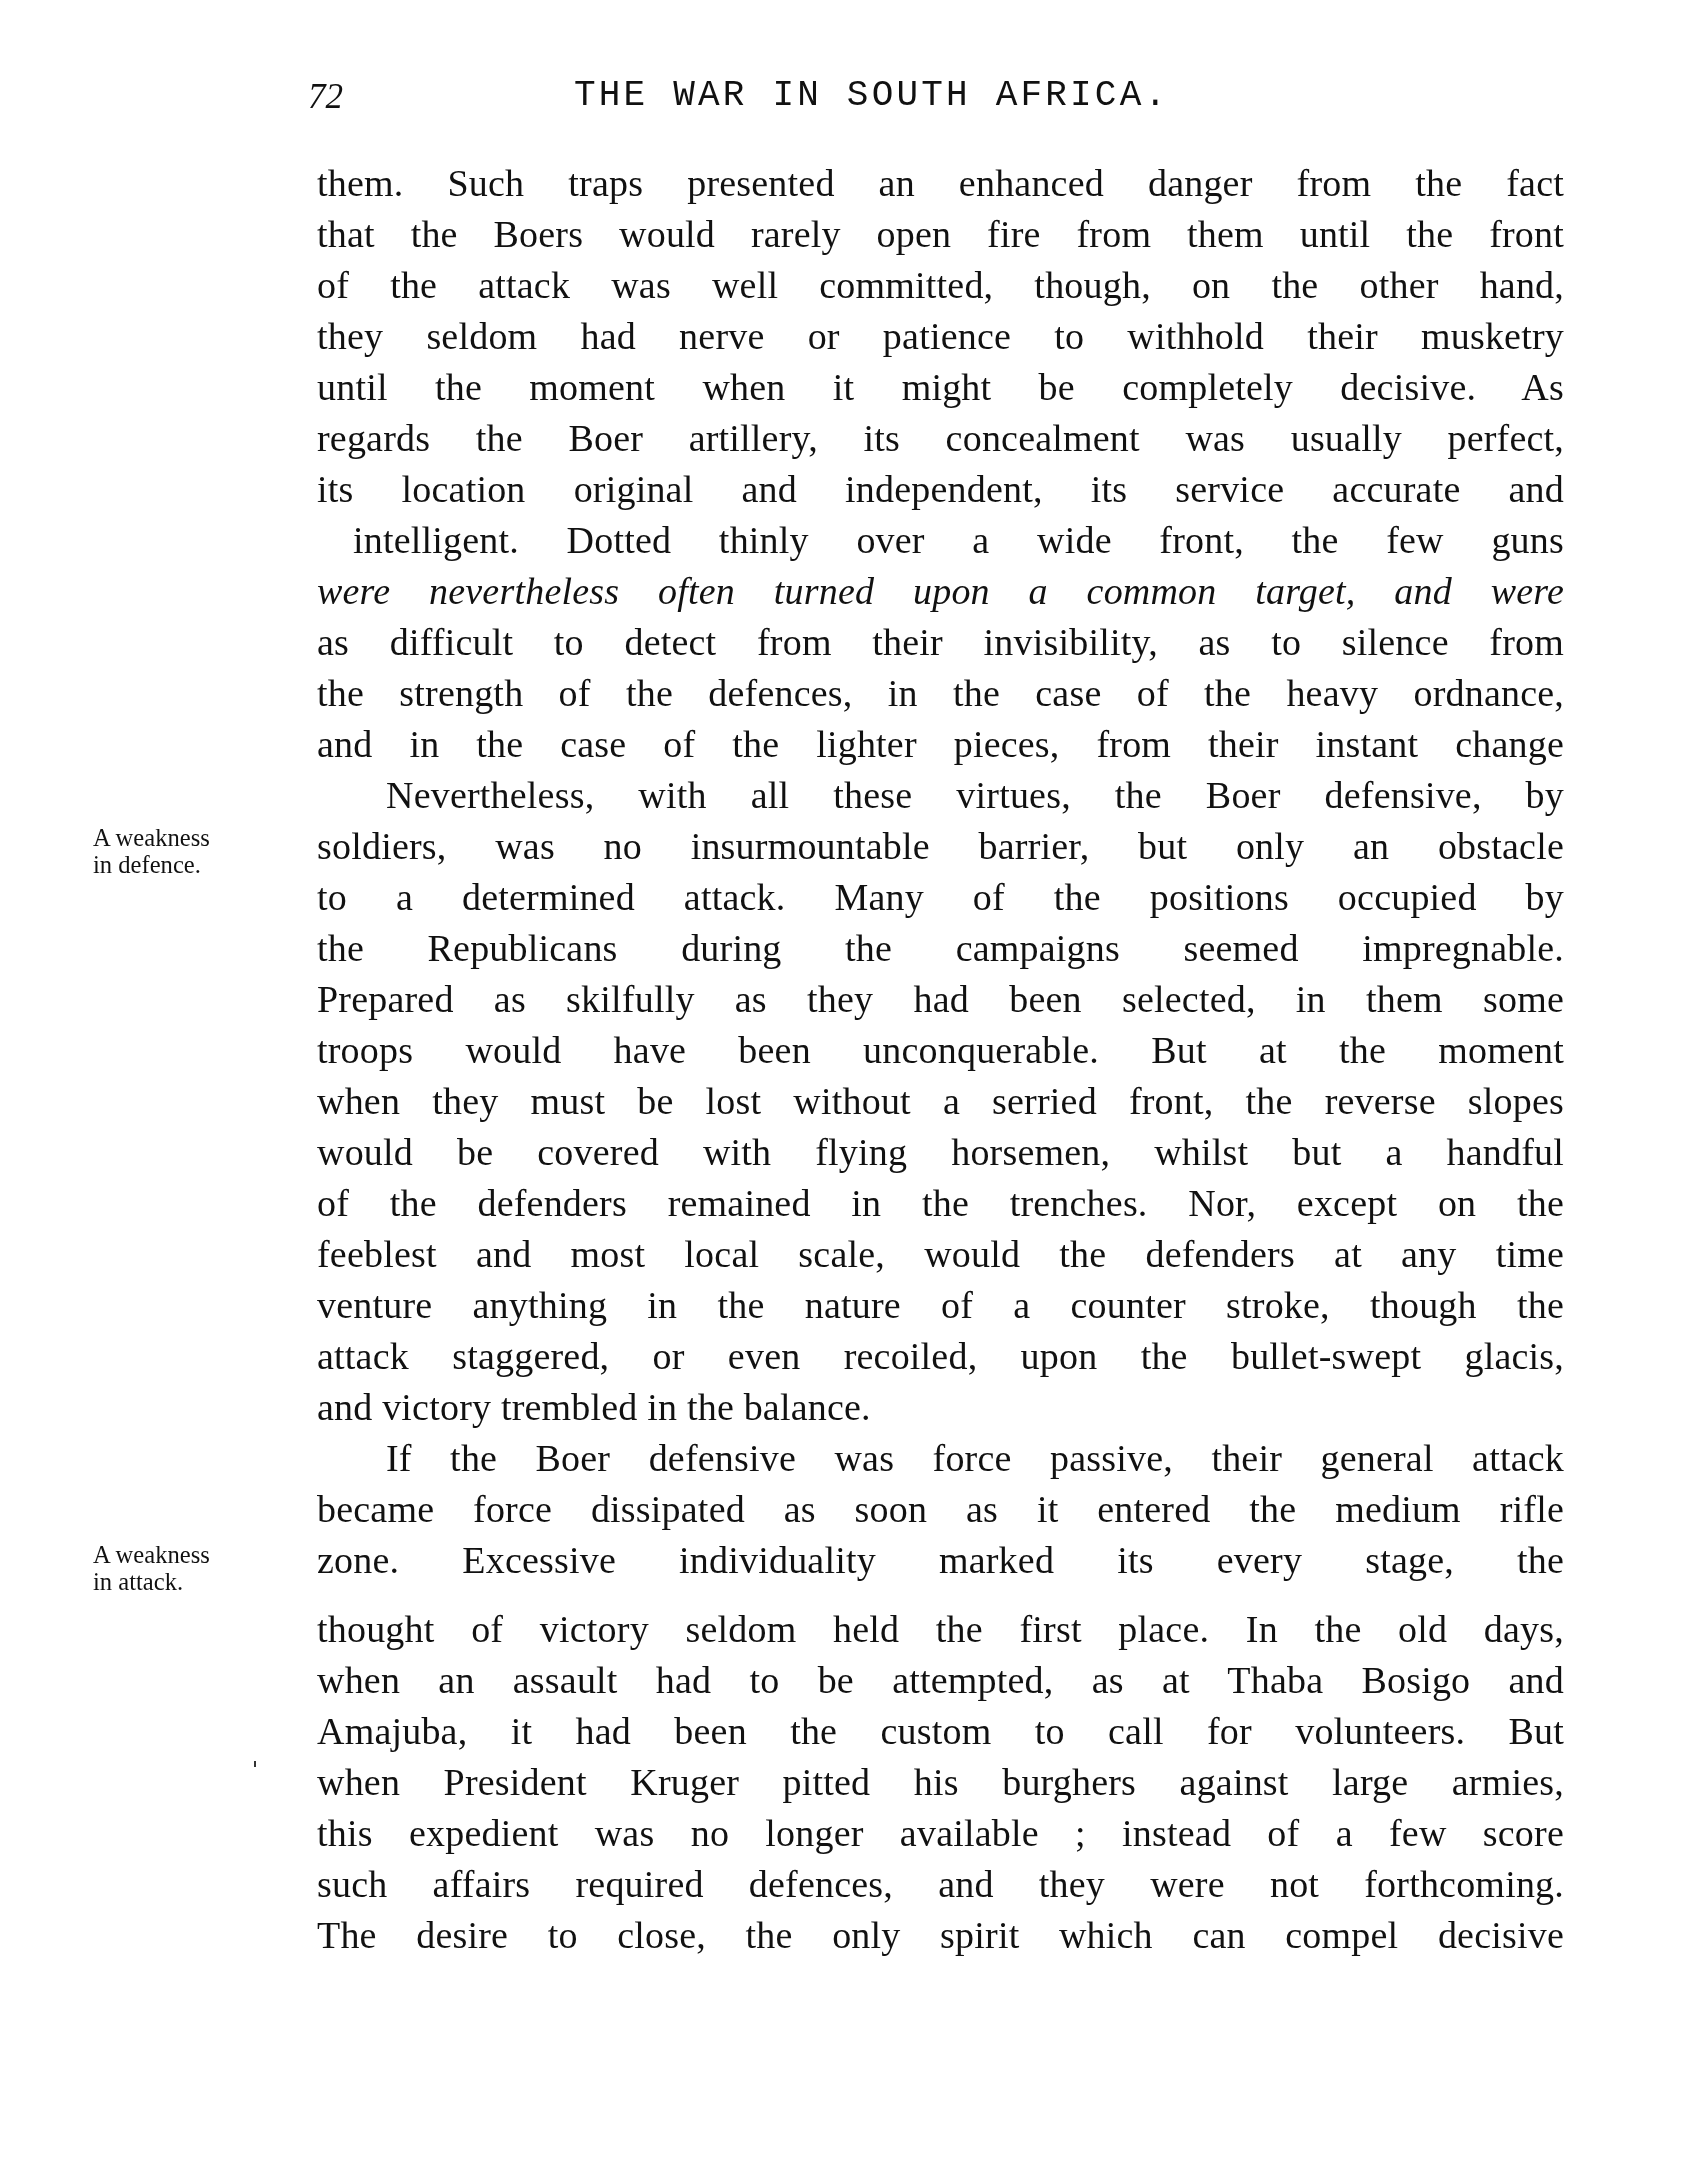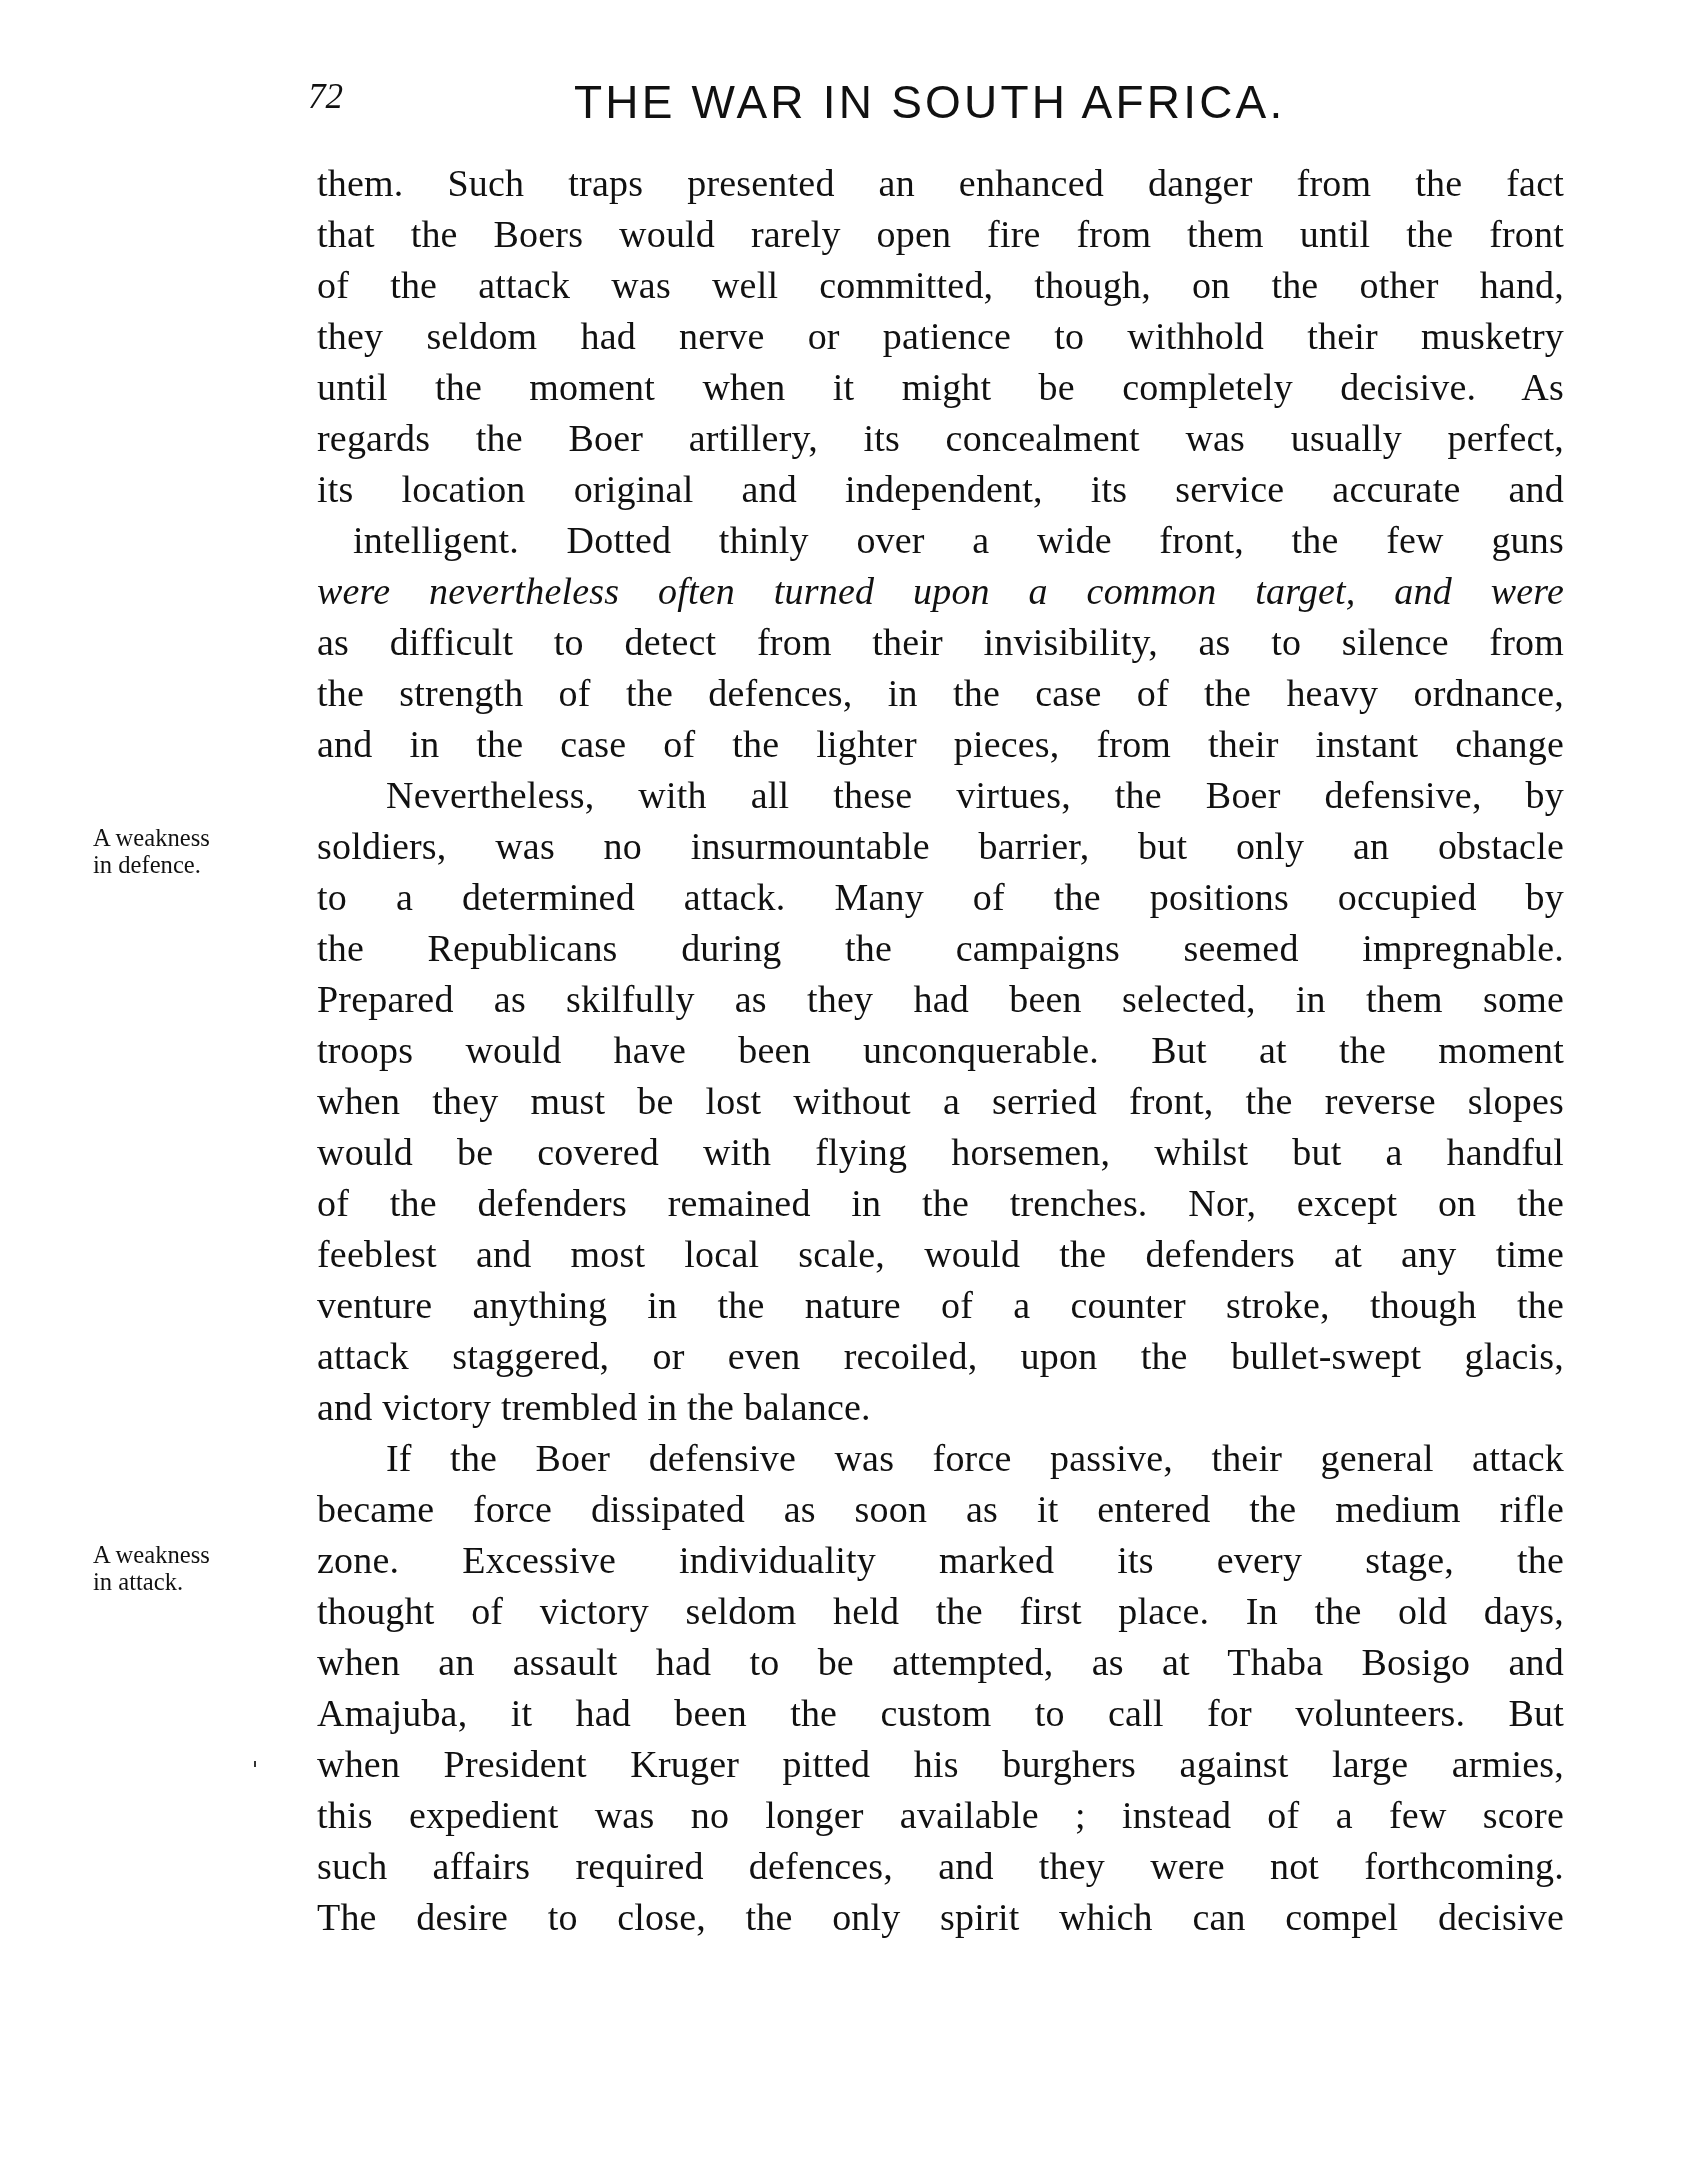--- a/index.html
+++ b/index.html
@@ -1,22 +1,22 @@
 <!DOCTYPE html>
 <html><head>
 <meta charset="utf-8">
 <style>
   html, body { margin: 0; padding: 0; background: #ffffff; }
   body { width: 1686px; height: 2177px; position: relative; overflow: hidden;
          font-family: "DejaVu Serif", "Liberation Serif", serif; color: #111; }
   .running-head { position: absolute; top: 71px; left: 0; width: 1370px; height: 59px; }
   .page-number { position: absolute; left: 308px; top: 5.9px; font-size: 35px; font-style: italic;
                  font-family: "Liberation Serif", serif; }
-  .running-title { position: absolute; left: 574px; top: 3.9px; font-size: 46px; letter-spacing: 3.2px;
-                   font-family: Liberation Sans, sans-serif; white-space: nowrap; }
+  .running-title { position: absolute; left: 574px; top: 3.9px; font-size: 36px; letter-spacing: 3.2px;
+                   font-family: Liberation Mono, monospace; white-space: nowrap; }
   .body-text { position: absolute; left: 317px; top: 158px; width: 1247px; }
   .line { display: block; height: 51px; line-height: 51px; font-size: 35px; white-space: nowrap;
           text-align: justify; text-align-last: justify; letter-spacing: 0.2px;
           font-family: "Liberation Serif", serif; font-size: 38px; }
   .line.last { text-align-last: left; }
   .line.indent { padding-left: 69px; }
   .sidenote { position: absolute; left: 93px; width: 197px; font-family: "Liberation Serif", serif;
               font-size: 24.6px; line-height: 26.6px; }
   .speck { position: absolute; left: 254px; top: 1761px; width: 2px; height: 5.9px; background: #333; }
 </style>
@@ -67,21 +67,21 @@
       <span class="line" style="white-space: normal; overflow: hidden;">of the defenders remained in the trenches.  Nor, except on the</span>
       <span class="line" style="white-space: normal; overflow: hidden;">feeblest and most local scale, would the defenders at any time</span>
       <span class="line" style="white-space: normal; overflow: hidden;">venture anything in the nature of a counter stroke, though the</span>
       <span class="line" style="white-space: normal; overflow: hidden;">attack staggered, or even recoiled, upon the bullet-swept glacis,</span>
       <span class="line last" style="white-space: normal; overflow: hidden;">and victory trembled in the balance.</span>
     </div>
   <div class="paragraph">
       <span class="line indent" style="white-space: normal; overflow: hidden;">If the Boer defensive was force passive, their general attack</span>
       <span class="line" style="white-space: normal; overflow: hidden;">became force dissipated as soon as it entered the medium rifle</span>
       <span class="line" style="white-space: normal; overflow: hidden;">zone.  Excessive individuality marked its every stage, the</span>
-      <span class="line" style="white-space: normal; overflow: hidden;">thought of victory seldom held the first place.  In the old days,</span>
+      <span class="line" style="white-space: normal; overflow: hidden; margin-top: 18px;">thought of victory seldom held the first place.  In the old days,</span>
       <span class="line" style="white-space: normal; overflow: hidden;">when an assault had to be attempted, as at Thaba Bosigo and</span>
       <span class="line" style="white-space: normal; overflow: hidden;">Amajuba, it had been the custom to call for volunteers.  But</span>
       <span class="line" style="white-space: normal; overflow: hidden;">when President Kruger pitted his burghers against large armies,</span>
       <span class="line" style="white-space: normal; overflow: hidden;">this expedient was no longer available ;  instead of a few score</span>
       <span class="line" style="white-space: normal; overflow: hidden;">such affairs required defences, and they were not forthcoming.</span>
       <span class="line" style="white-space: normal; overflow: hidden;">The desire to close, the only spirit which can compel decisive</span>
     </div>
 </div>
 
 

